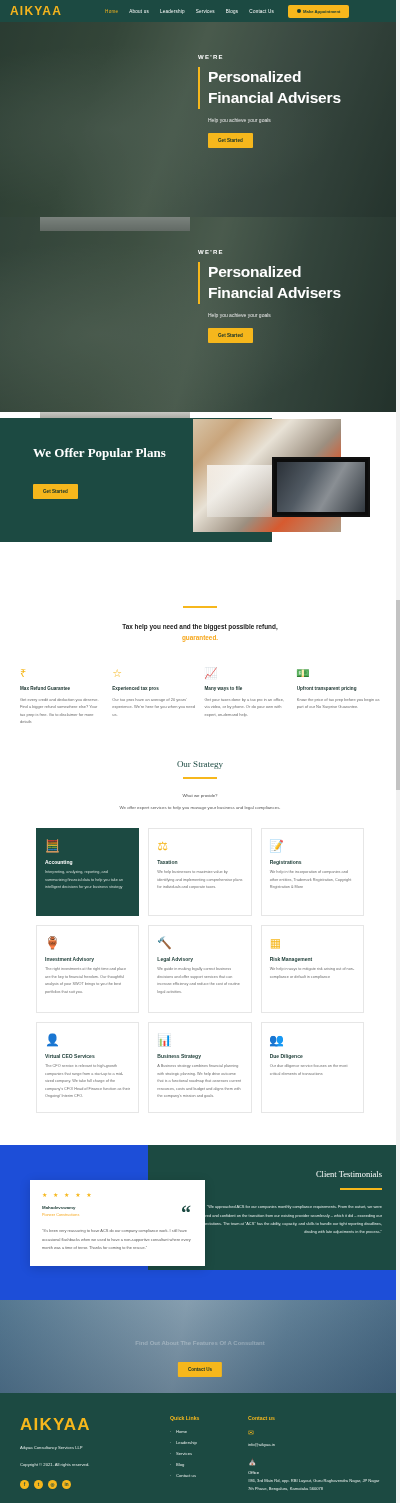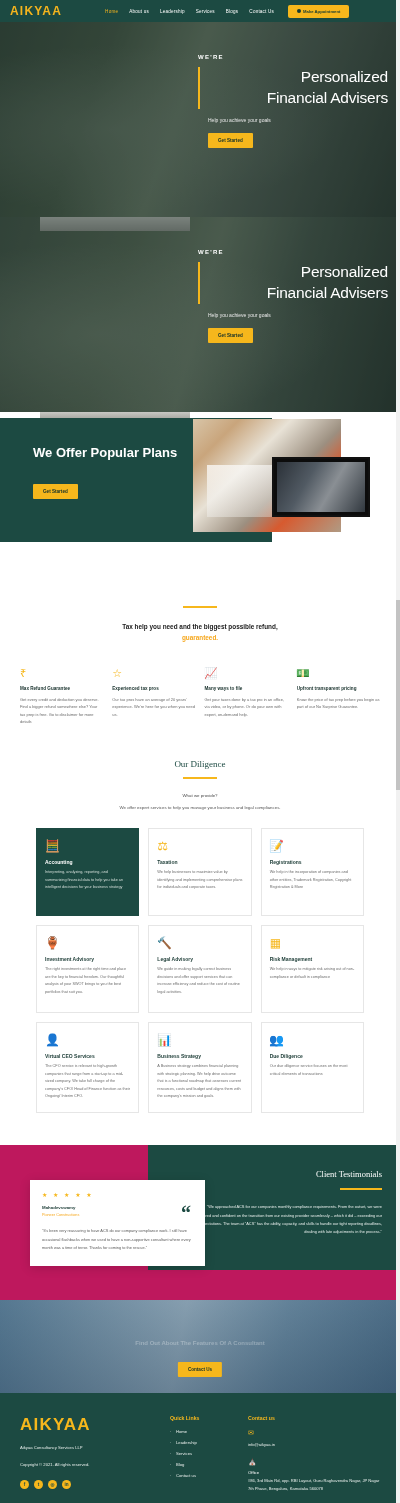--- a/index.html
+++ b/index.html
@@ -49,37 +49,37 @@
   .hero-overlay { position: absolute; inset: 0; background: rgba(22,40,34,.42); }
   .hero-shape {
     position: absolute; left: 40px; top: -4px; width: 150px; height: 18px;
     background: linear-gradient(180deg,#cfcfcb,#9a9a96);
   }
   .hero-inner {
     position: absolute; left: 198px; top: 32px; width: 190px; color: #fff;
   }
   .eyebrow { font-size: 6px; font-weight: 800; letter-spacing: 1.3px; margin-bottom: 7px; }
   .hero-title-wrap { border-left: 2px solid #f6b71c; padding-left: 8px; }
-  .hero-title { font-size: 15.5px; font-weight: 400; line-height: 1.35; letter-spacing: -.2px; text-align: right; }
+  .hero-title { font-size: 15.5px; font-weight: 700; line-height: 1.35; letter-spacing: -.2px; }
   .hero-sub { font-size: 5px; margin: 8px 0 0 10px; color: #eaeaea; }
   .btn-yellow {
     background: #f6b71c; border: none; color: #14302a; font-size: 4.6px;
     font-weight: 700; padding: 5px 10px; cursor: pointer; border-radius: 1px;
   }
   .hero-btn { margin: 10px 0 0 10px; }
 
   
   .plans { position: relative; height: 160px; background: #ffffff; overflow: hidden; }
   .plans-strip { position: absolute; left: 40px; top: 0; width: 150px; height: 10px;
     background: linear-gradient(180deg,#c8c8c4,#97978f); }
   .plans-green {
     position: absolute; left: 0; top: 6px; width: 272px; height: 124px; background: #1c4a42;
   }
   .plans-text { position: absolute; left: 33px; top: 32px; width: 200px; color: #fff; }
-  .plans-title { font-size: 13px; font-weight: 700; line-height: 1.35; font-family: Liberation Sans, sans-serif; }
+  .plans-title { font-size: 13px; font-weight: 700; line-height: 1.35; font-family: Liberation Serif, serif; }
   .plans-title .accent { color: #f6b71c; }
   .plans-btn { margin-top: 22px; }
   .plans-photo {
     position: absolute; left: 193px; top: 7px; width: 148px; height: 113px;
     background: linear-gradient(135deg,#d8c5a8 0%, #c9a57c 18%, #e8e2d6 38%, #9c8f80 60%, #d75a2f 74%, #b09b84 100%);
   }
   .plans-photo::after{
     content:""; position:absolute; left:14px; top:46px; width:118px; height:52px;
     background: linear-gradient(160deg, rgba(255,255,255,.72), rgba(210,205,195,.35));
   }
@@ -119,21 +119,21 @@
     min-height: 88px;
   }
   .svc-card.dark { background: #1c4a42; border-color: #1c4a42; }
   .svc-ico { font-size: 12px; color: #f6b71c; height: 16px; line-height: 15px; }
   .svc-name { font-size: 5px; font-weight: 700; color: #1b3b35; margin: 4px 0 4px; }
   .svc-card.dark .svc-name { color: #fff; }
   .svc-txt { font-size: 3.8px; color: #6d6d6d; line-height: 1.95; }
   .svc-card.dark .svc-txt { color: #d4ded9; }
 
   
-  .testi { position: relative; height: 155px; margin-top: 32px; background: #be185d; }
+  .testi { position: relative; height: 155px; margin-top: 32px; background: #1d4ed8; }
   .testi-green { position: absolute; right: 0; top: 0; width: 252px; height: 125px; background: #1c4a42; }
   .testi-right { position: absolute; right: 18px; top: 24px; width: 190px; text-align: right; color: #fff; }
   .testi-h { font-size: 8.5px; font-family: "Liberation Serif", serif; }
   .testi-rule { width: 42px; height: 2px; background: #f6b71c; margin: 9px 0 0 auto; }
   .testi-q { font-size: 3.9px; line-height: 2.1; color: #e7eeeb; margin-top: 13px; }
   .testi-card {
     position: absolute; left: 30px; top: 35px; width: 175px; background: #fff;
     box-shadow: 0 2px 10px rgba(0,0,0,.16); padding: 11px 12px 14px;
   }
   .stars { color: #f6b71c; font-size: 6px; letter-spacing: 2px; }
@@ -276,21 +276,21 @@
       <div class="feat-d">Get your taxes done by a tax pro in an office, via video, or by phone. Or do your own with expert, on-demand help.</div>
     </div>
     <div class="feat">
       <div class="feat-ico">💵</div>
       <div class="feat-t">Upfront transparent pricing</div>
       <div class="feat-d">Know the price of tax prep before you begin as part of our No Surprise Guarantee.</div>
     </div>
   </div>
 
   <div class="svc-head">
-    <div class="svc-title">Our Diligence</div>
+    <div class="svc-title">Our Strategy</div>
     <div class="rule"></div>
     <div class="svc-sub">What we provide?</div>
     <div class="svc-desc">We offer expert services to help you manage your business and legal compliances.</div>
   </div>
 
   <div class="svc-grid">
     <div class="svc-card dark">
       <div class="svc-ico">🧮</div>
       <div class="svc-name">Accounting</div>
       <div class="svc-txt">Interpreting, analyzing, reporting, and summarizing financial data to help you take an intelligent decisions for your business strategy</div>

